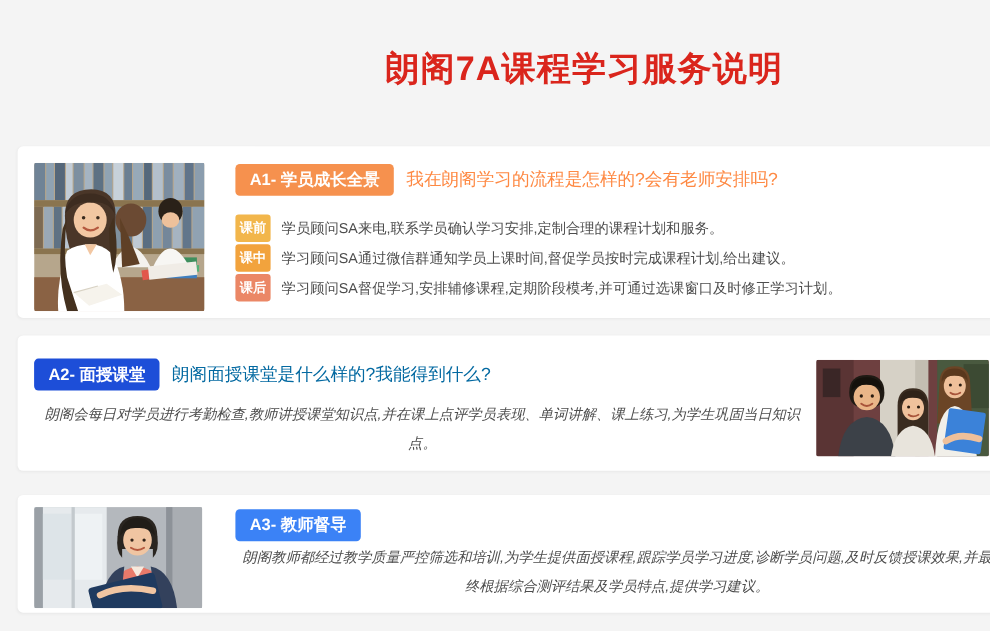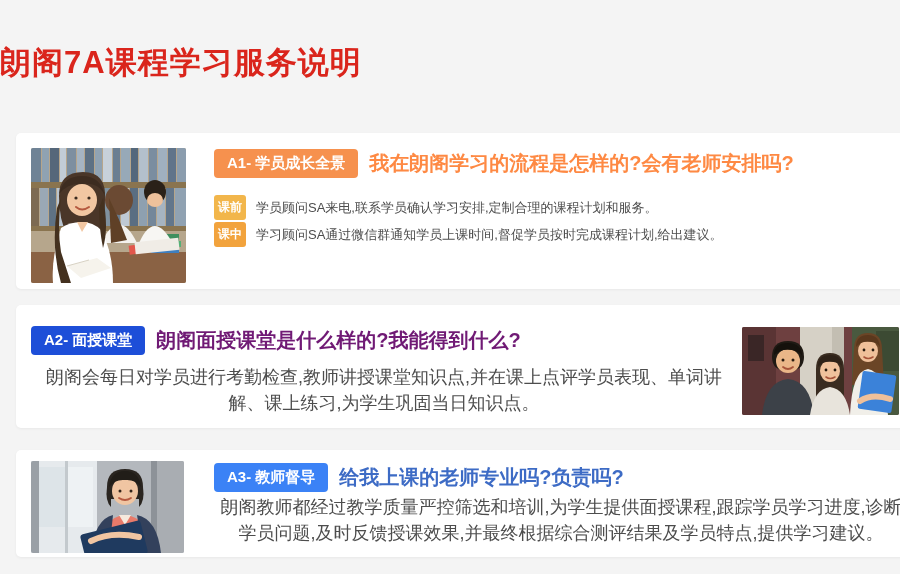--- a/index.html
+++ b/index.html
@@ -5,21 +5,21 @@
   * { margin:0; padding:0; box-sizing:border-box; }
   html,body { width:900px; height:574px; }
   body {
     position:relative;
     background:#f4f4f4;
     font-family:"Liberation Sans", sans-serif;
     overflow:hidden;
   }
   .page-title {
     position:absolute; left:0; top:42px; width:712px;
-    text-align:left;
+    text-align:right;
     font-size:31px; font-weight:bold; letter-spacing:1px;
     color:#da251c;
   }
   .card {
     position:absolute; left:16px; width:895px;
     background:#ffffff; border-radius:5px;
     box-shadow:0 1px 3px rgba(0,0,0,0.05);
     text-align:center;
   }
   .card1 { top:133px; height:156px; }
@@ -43,24 +43,24 @@
     border-radius:4px;
     color:#ffffff; font-size:15px; font-weight:bold;
     white-space:nowrap;
   }
   .sec-badge.a1 { background:#f6914e; }
   .sec-badge.a2 { background:#1d4ed8; }
   .sec-badge.a3 { background:#3b82f6; }
 
   .sec-question {
     margin-left:11px;
-    font-size:20px; font-weight:bold; white-space:nowrap;
+    font-size:16px; font-weight:normal; white-space:nowrap;
   }
   .q-a1 { color:#fe8943; }
-  .q-a2 { color:#701a75; }
+  .q-a2 { color:#0369a1; }
   .q-a3 { color:#3d6bc5; }
 
   .phase-row {
     position:absolute; left:198px;
     display:flex; align-items:center;
   }
   .phase-row.r1 { top:62px; }
   .phase-row.r2 { top:89px; }
   .phase-row.r3 { top:116px; }
   .phase-tag {
@@ -73,21 +73,21 @@
   .tag-before { background:#f2b64b; }
   .tag-in     { background:#f2a33d; }
   .tag-after  { background:#eb8766; }
   .phase-text {
     margin-left:10px;
     font-size:13px; color:#4d4d4d; white-space:nowrap;
   }
 
   .sec-body {
     position:absolute;
-    font-size:18px; color:#4d4d4d; line-height:26px;
+    font-size:13px; color:#4d4d4d; line-height:26px;font-style:italic;
   }
   .card2 .sec-body { left:15px;  top:59px; width:706px; }
   .card3 .sec-body { left:198px; top:44px; width:694px; }
 </style>
 </head>
 <body>
 
 <h1 class="page-title">朗阁7A课程学习服务说明</h1>
 
 <section class="card card1">
@@ -172,20 +172,24 @@
     <span class="sec-question q-a1">我在朗阁学习的流程是怎样的?会有老师安排吗?</span>
   </div>
   <div class="phase-row r2">
     <span class="phase-tag tag-in">课中</span>
     <span class="phase-text">学习顾问SA通过微信群通知学员上课时间,督促学员按时完成课程计划,给出建议。</span>
   </div>
   <div class="phase-row r1">
     <span class="phase-tag tag-before">课前</span>
     <span class="phase-text">学员顾问SA来电,联系学员确认学习安排,定制合理的课程计划和服务。</span>
   </div>
+  <div class="phase-row r3">
+    <span class="phase-tag tag-after">课后</span>
+    <span class="phase-text">学习顾问SA督促学习,安排辅修课程,定期阶段模考,并可通过选课窗口及时修正学习计划。</span>
+  </div>
 </section>
 
 <section class="card card2">
   <div class="head-row">
     <span class="sec-badge a2">A2- 面授课堂</span>
     <span class="sec-question q-a2">朗阁面授课堂是什么样的?我能得到什么?</span>
   </div>
   <p class="sec-body">朗阁会每日对学员进行考勤检查,教师讲授课堂知识点,并在课上点评学员表现、单词讲解、课上练习,为学生巩固当日知识点。</p>
   <div class="photo photo2">
     <svg width="157" height="88" viewBox="0 0 157 88" aria-hidden="true">
@@ -249,16 +253,15 @@
       <path d="M66 92 Q70 56 94 54 Q118 56 124 92 Z" fill="#e87a6a"></path>
       <path d="M88 54 L94 64 L100 54 Z" fill="#f6e9dd"></path>
       <path d="M60 92 Q64 58 82 54 L78 92 Z" fill="#33415c"></path>
       <path d="M130 92 Q126 58 106 54 L112 92 Z" fill="#33415c"></path>
       <rect x="52" y="66" width="62" height="34" rx="3" fill="#1f3a5f" transform="rotate(-14 83 83)"></rect>
       <path d="M60 80 Q80 70 108 76" stroke="#f0c5a2" stroke-width="6" fill="none" stroke-linecap="round"></path>
     </svg>
   </div>
   <div class="head-row">
     <span class="sec-badge a3">A3- 教师督导</span>
-    <span class="sec-question q-a3">给我上课的老师专业吗?负责吗?</span>
   </div>
   <p class="sec-body">朗阁教师都经过教学质量严控筛选和培训,为学生提供面授课程,跟踪学员学习进度,诊断学员问题,及时反馈授课效果,并最终根据综合测评结果及学员特点,提供学习建议。</p>
 </section>
 
 </body></html>

